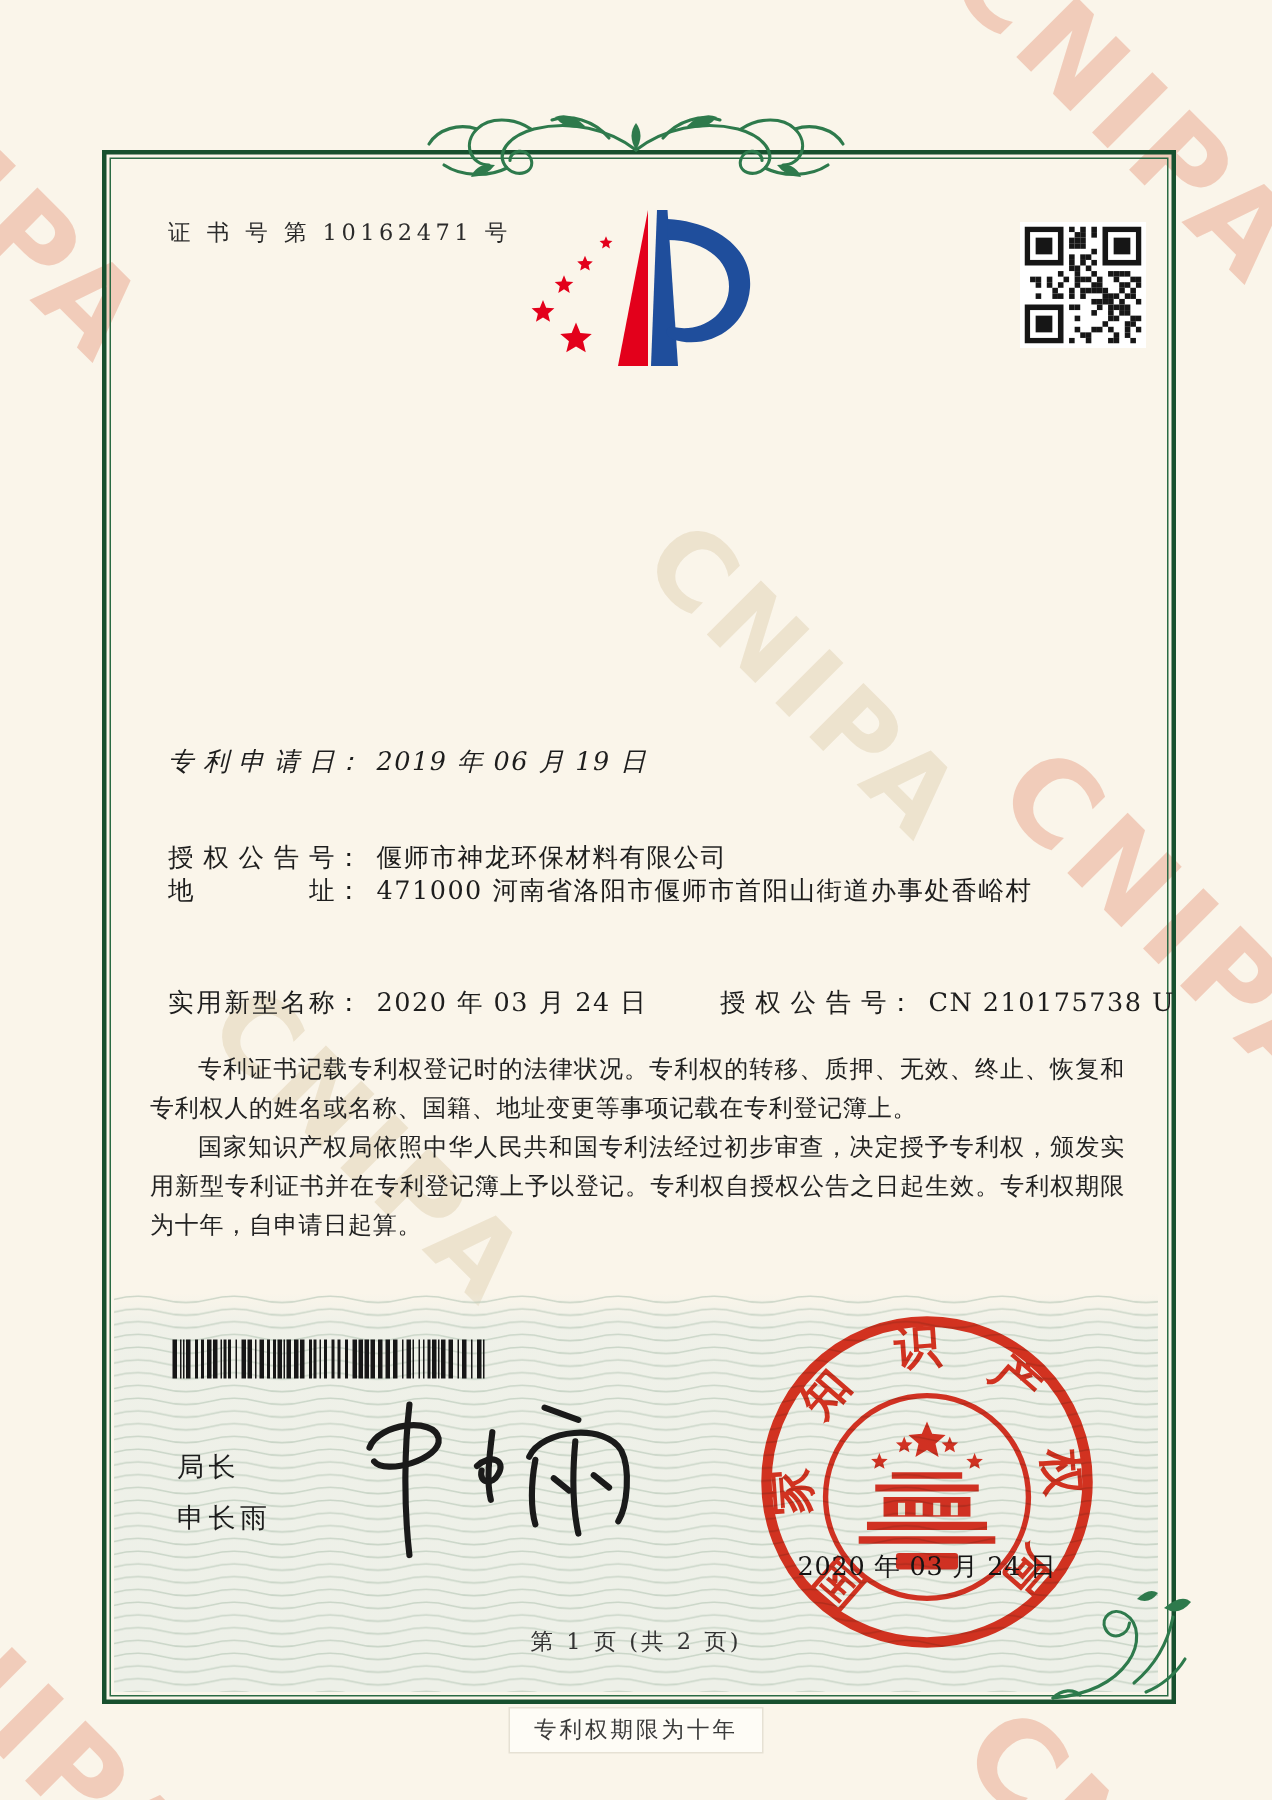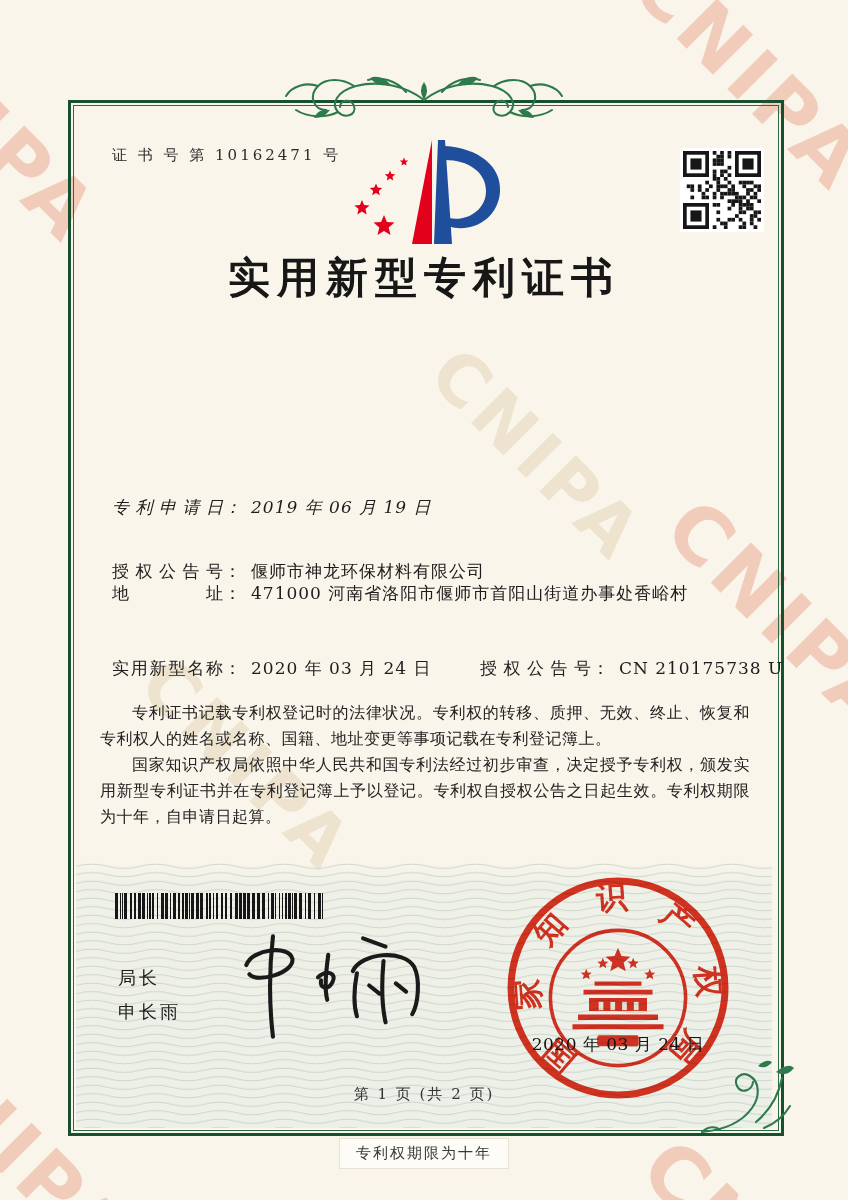--- a/index.html
+++ b/index.html
@@ -247,21 +247,20 @@
         <rect x="64" y="76" width="4" height="4" fill="#161616"></rect>
         <rect x="72" y="76" width="4" height="4" fill="#161616"></rect>
         <rect x="32" y="80" width="4" height="4" fill="#161616"></rect>
         <rect x="44" y="80" width="4" height="4" fill="#161616"></rect>
         <rect x="60" y="80" width="4" height="4" fill="#161616"></rect>
         <rect x="64" y="80" width="4" height="4" fill="#161616"></rect>
         <rect x="76" y="80" width="4" height="4" fill="#161616"></rect>
       </svg>
   </div>
 
-  <div class="title">实用新型专利证书</div>
 
   <div class="row" style="top:496px;font-style:italic;">
     <span class="lbl">专利申请日</span><span>：</span><span class="val">2019 年 06 月 19 日</span>
   </div>
   <div class="row" style="top:560px;">
     <span class="lbl">授权公告号</span><span>：</span><span class="val">偃师市神龙环保材料有限公司</span>
   </div>
   <div class="row" style="top:582px;">
     <span class="lbl">地址</span><span>：</span><span class="val">471000 河南省洛阳市偃师市首阳山街道办事处香峪村</span>
   </div>

